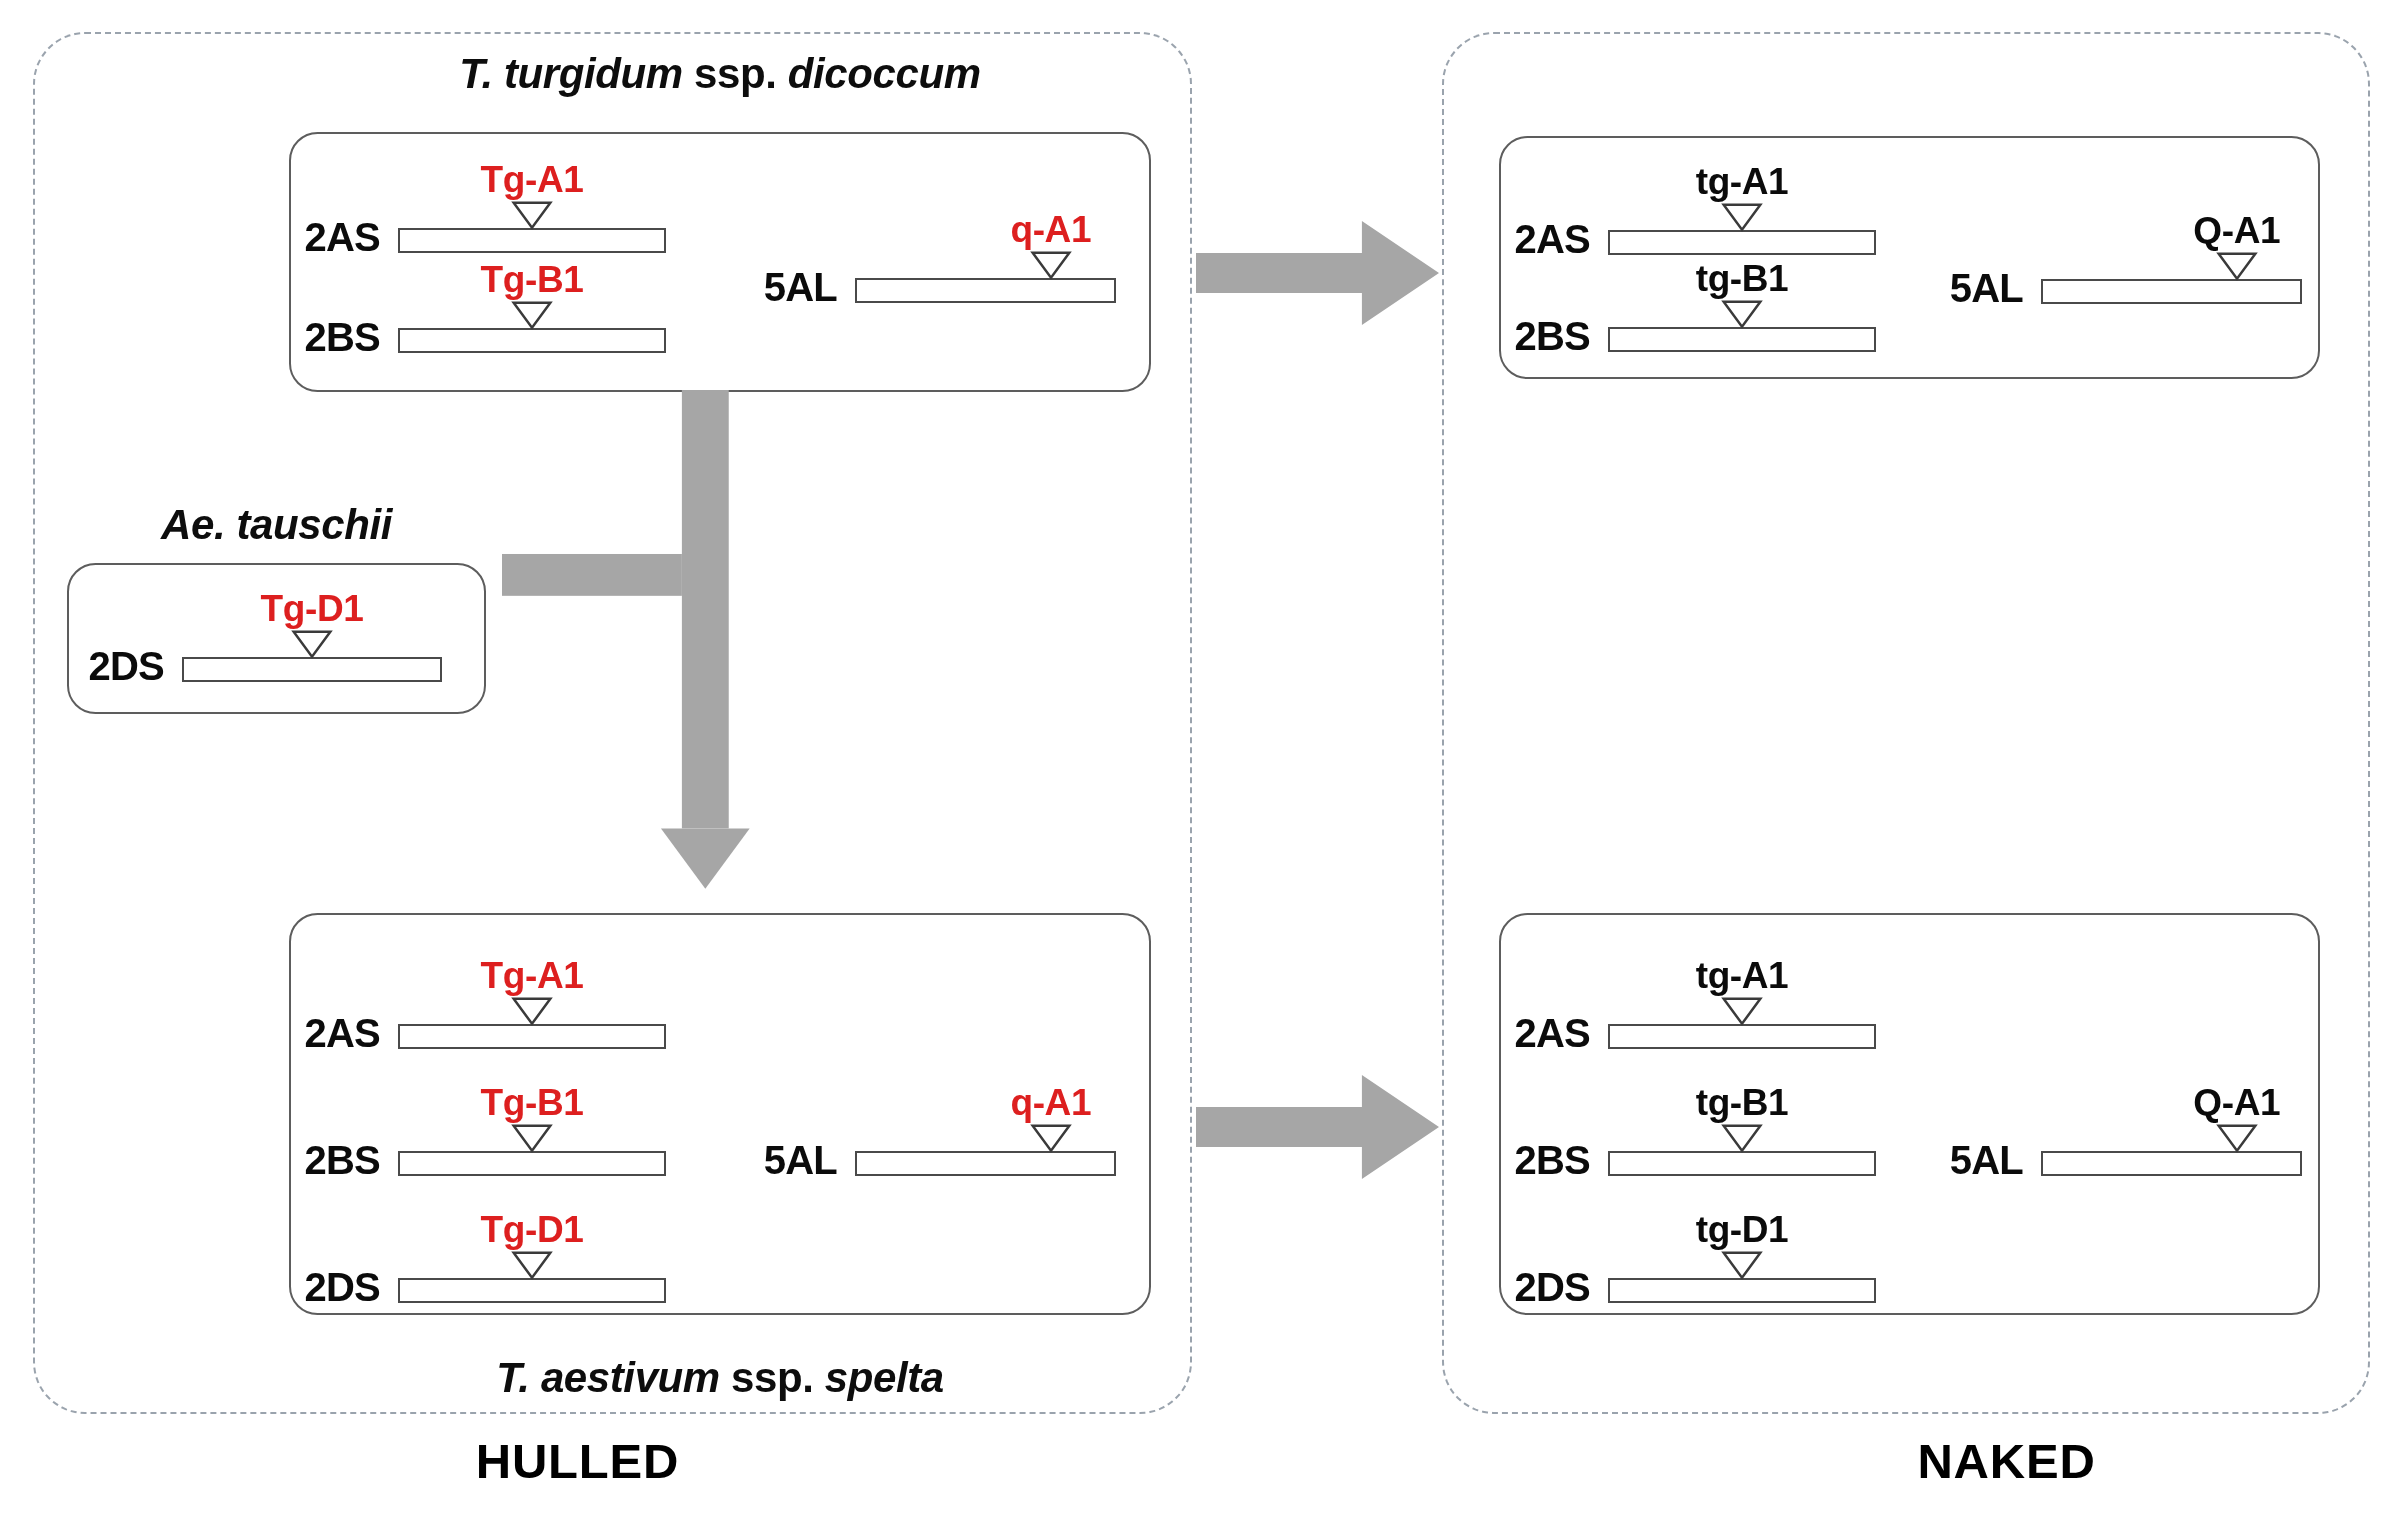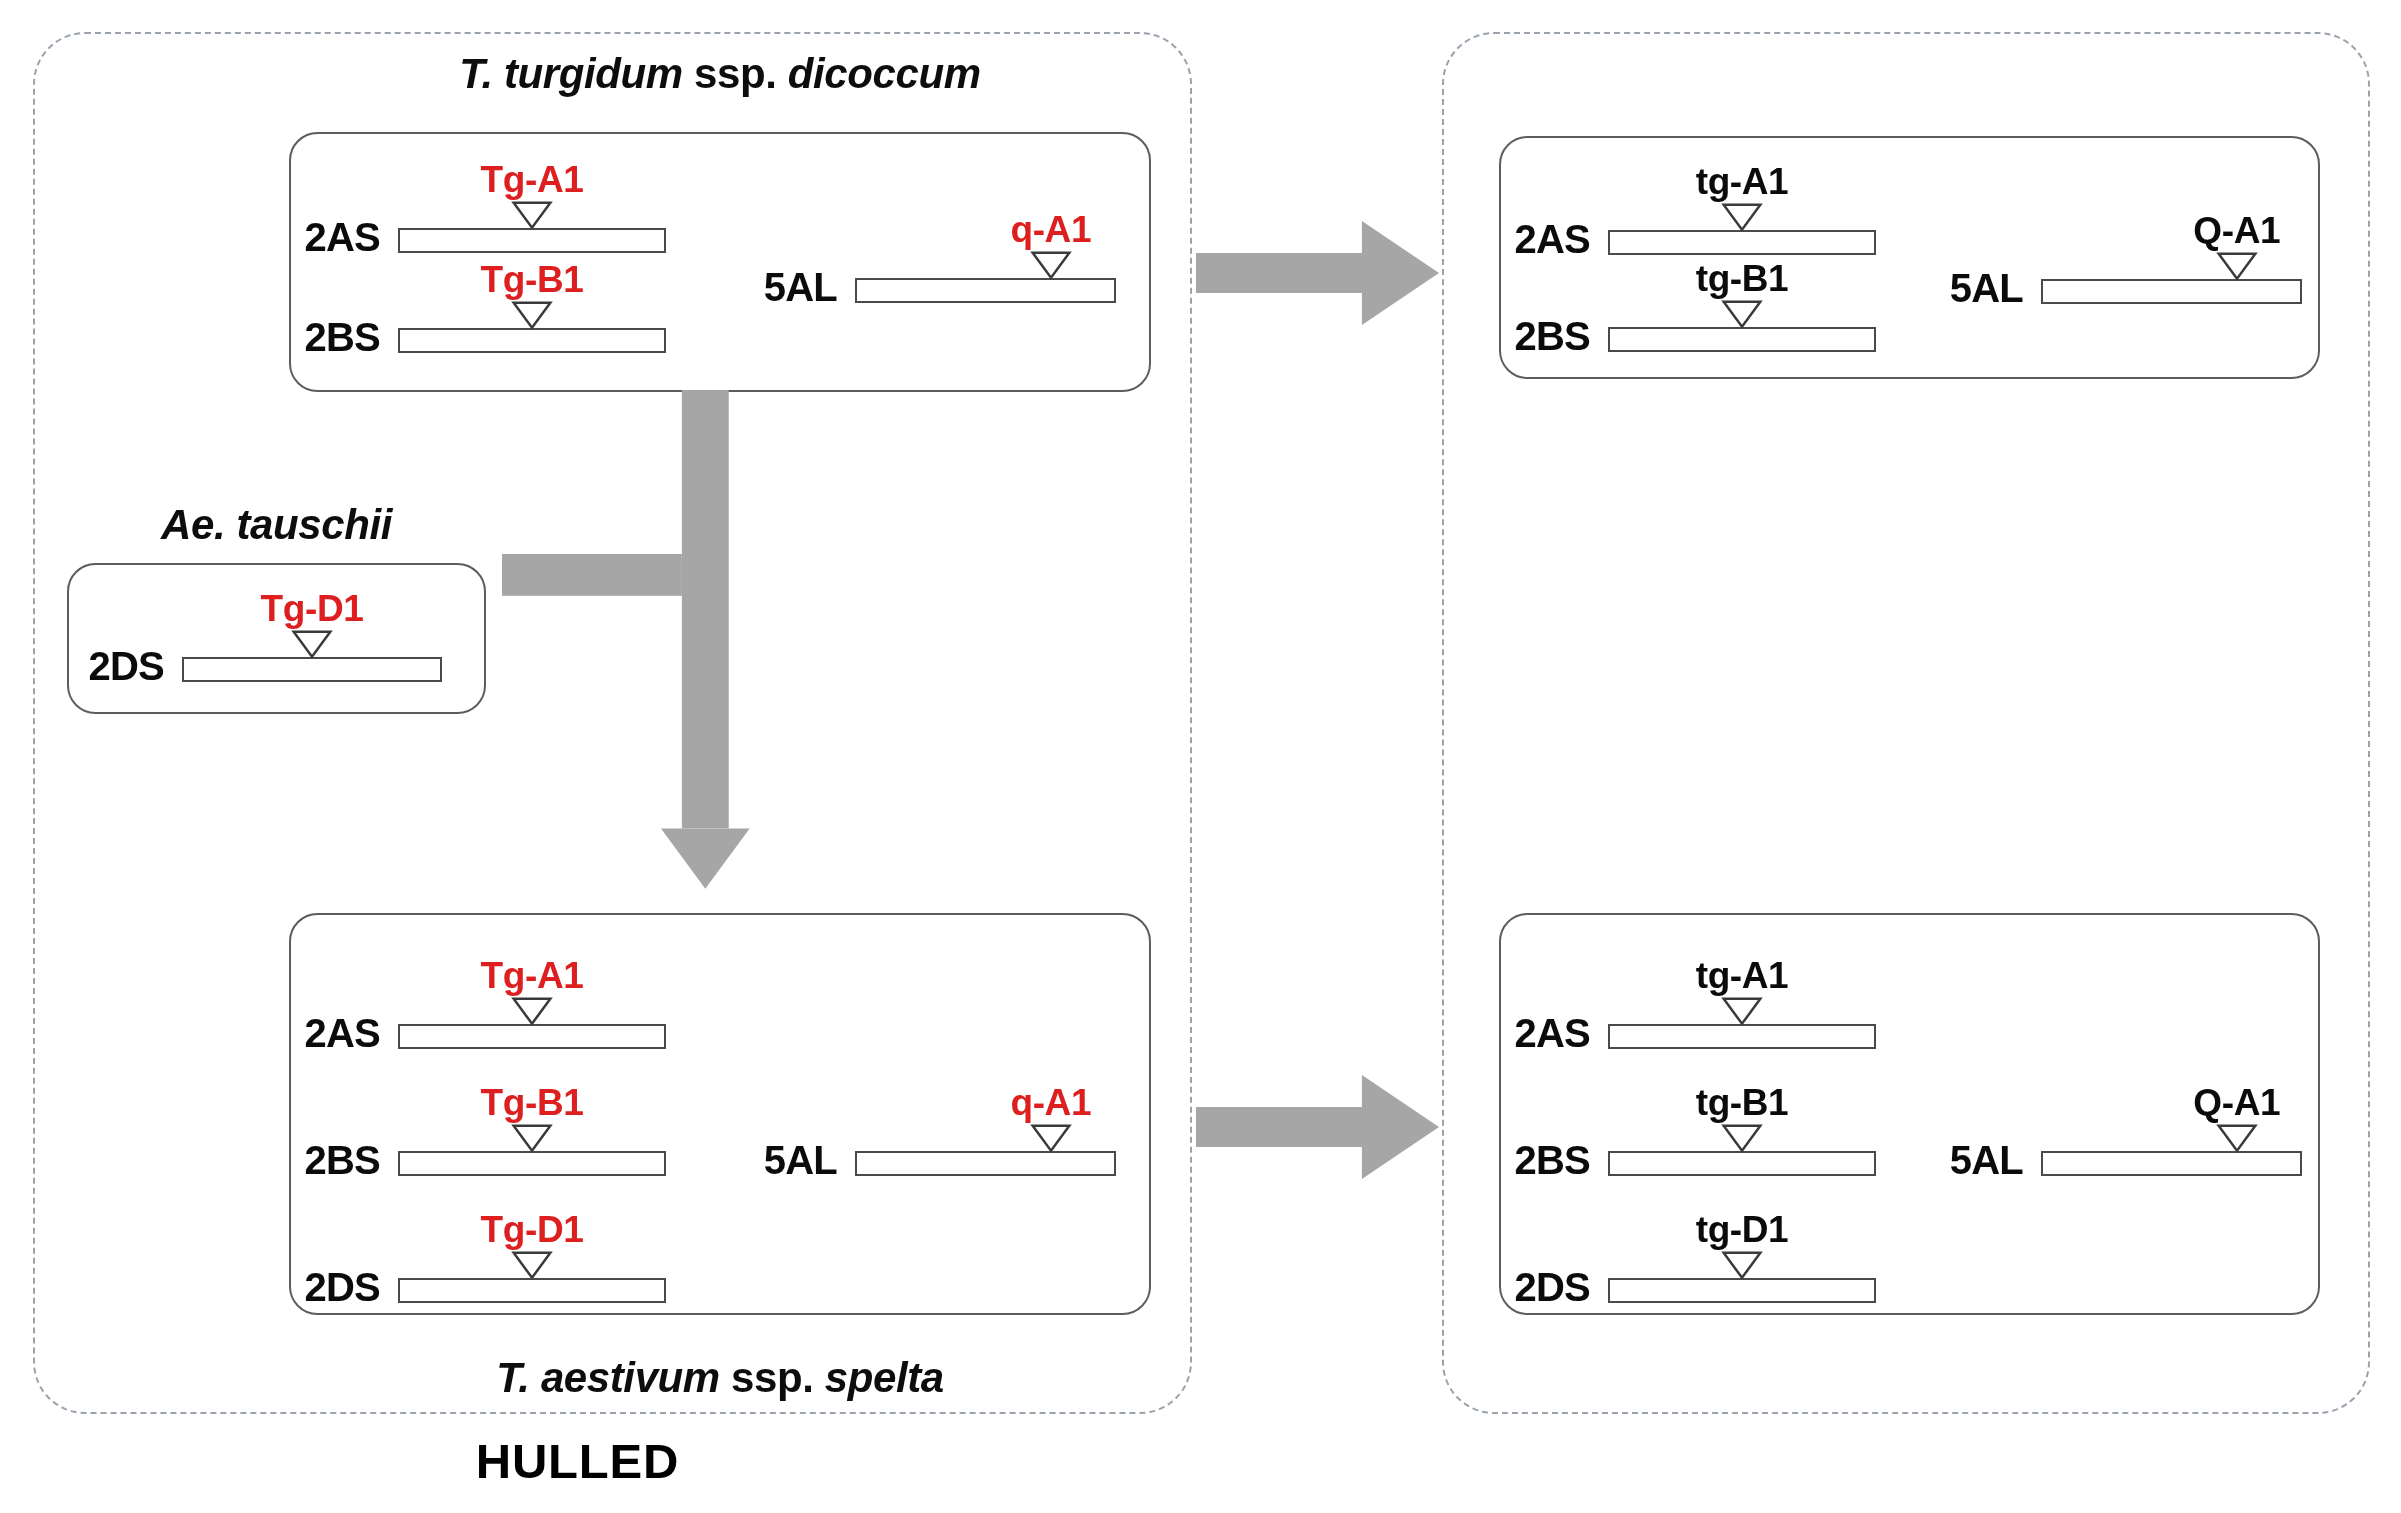--- a/index.html
+++ b/index.html
@@ -318,15 +318,16 @@
       <rect x="215" y="0" width="56" height="524" fill="#a6a6a6"></rect>
 
       <rect x="0" y="196" width="215" height="50" fill="#a6a6a6"></rect>
 
       <polygon points="190,524 296,524 243,596" fill="#a6a6a6"></polygon>
     </svg>
   </div>
 
   <div class="bottom-heading" style="left:368px;top:1433px;width:419px;">HULLED</div>
 
+  <div class="bottom-heading" style="left:1797px;top:1433px;width:419px;">NAKED</div>
 
 </div>
 
 
 </body></html>

